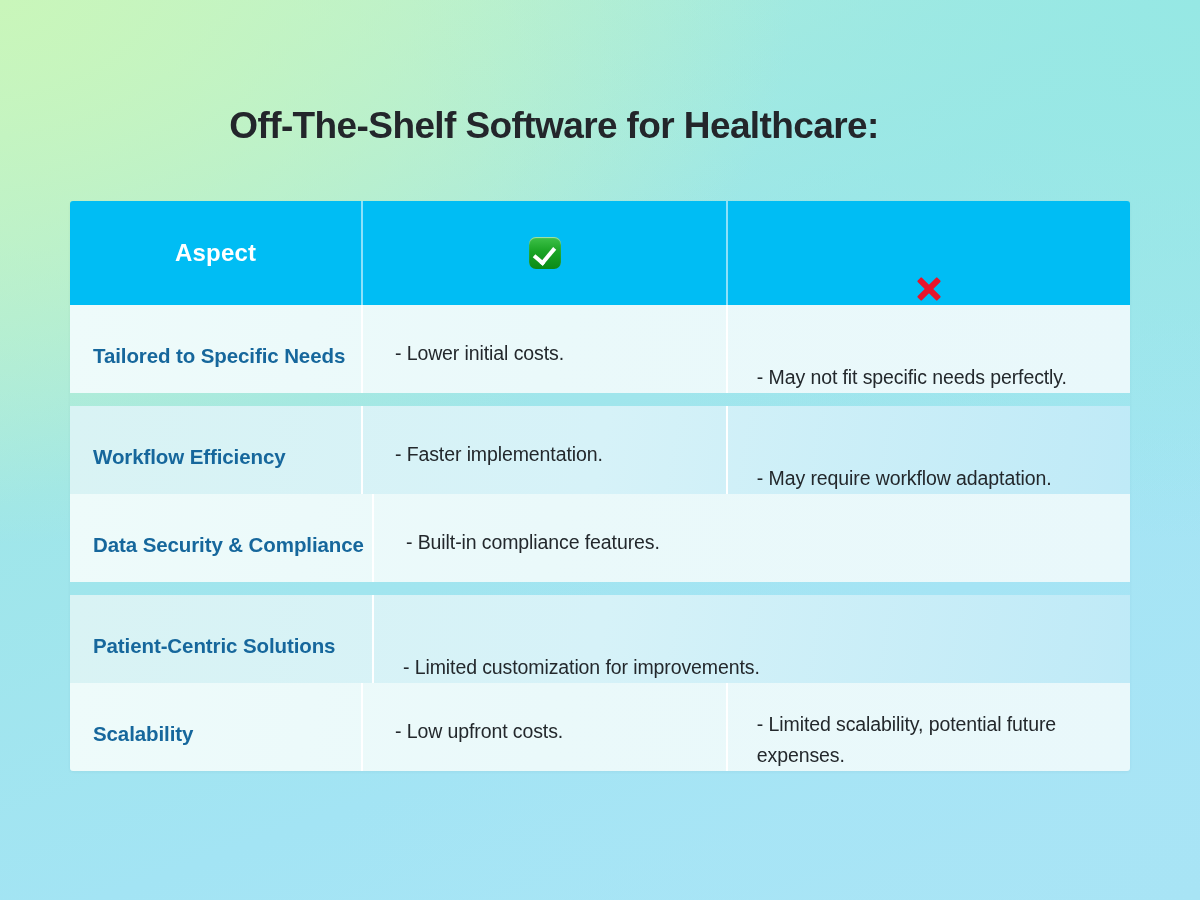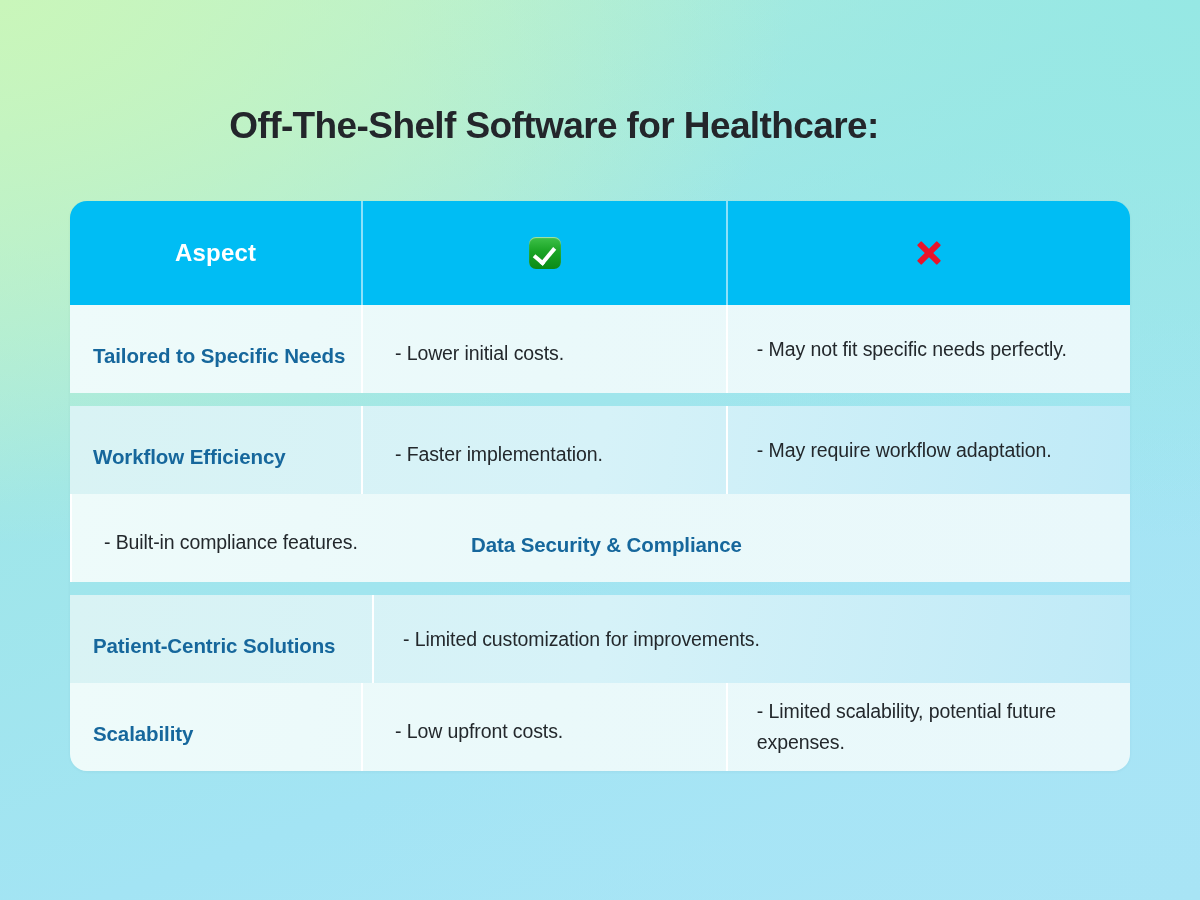--- a/index.html
+++ b/index.html
@@ -41,37 +41,37 @@
     line-height: 50px;
     white-space: nowrap;
   }
 
   
   #table {
     position: absolute;
     left: 70px;
     top: 201px;
     width: 1060px;
-    border-radius: 17px;
+    border-radius: 3px;
     overflow: hidden;
     box-shadow: 0 1px 3px rgba(40,90,110,0.06);
   }
   .row {
     display: flex;
     width: 100%;
     box-sizing: border-box;
   }
   .cell {
     box-sizing: border-box;
     display: flex;
     align-items: center;
   }
   .c-aspect { width: 302px; padding: 12px 0 0 23px; }
   .c-pro    { width: 378px; padding: 8px 14px 0 32px; border-left: 2px solid #ffffff; }
-  .c-con    { width: 419px; padding: 0 14px 0 29px; border-left: 2px solid #ffffff; }
+  .c-con    { width: 419px; padding: 0 14px 0 29px; border-left: 2px solid #ffffff; align-items: flex-end; }
 
   
   #head {
     height: 104px;
     background: #00bdf4;
   }
   #head .cell {
     justify-content: center;
     padding: 0;
     border-left: 2px solid rgba(255,255,255,0.55);
@@ -182,25 +182,25 @@
       </div>
       <div class="cell c-pro">
         <span class="body-text">- Faster implementation.</span>
       </div>
       <div class="cell c-con">
         <span class="body-text">- May require workflow adaptation.</span>
       </div>
     </div>
 
     <div class="row drow odd">
+      <div class="cell c-aspect">
+        <span class="aspect-text">Data Security &amp; Compliance</span>
+      </div>
       <div class="cell c-pro">
         <span class="body-text">- Built-in compliance features.</span>
-      </div>
-      <div class="cell c-aspect">
-        <span class="aspect-text">Data Security &amp; Compliance</span>
       </div>
     </div>
 
     <div class="row drow even">
       <div class="cell c-aspect">
         <span class="aspect-text">Patient-Centric Solutions</span>
       </div>
       <div class="cell c-con">
         <span class="body-text">- Limited customization for improvements.</span>
       </div>

